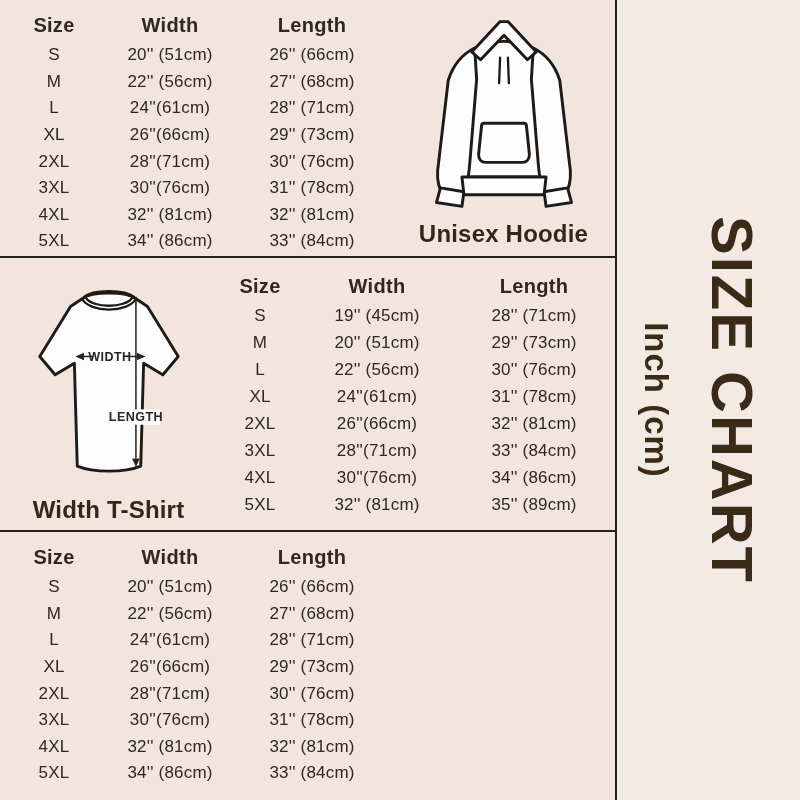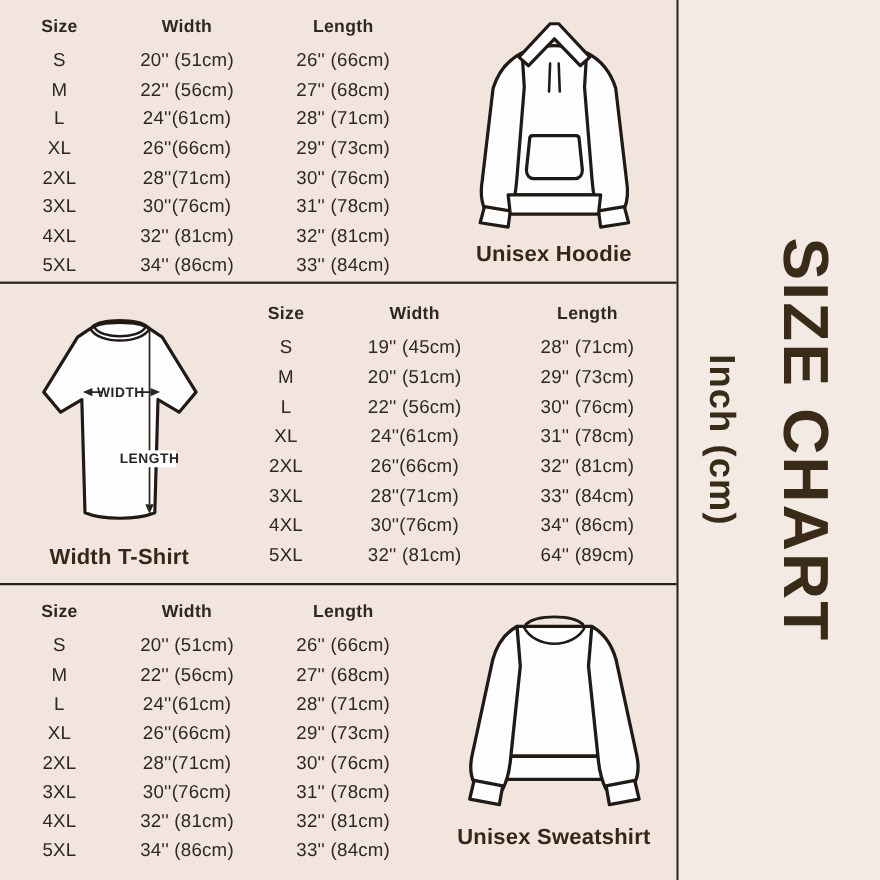--- a/index.html
+++ b/index.html
@@ -24,27 +24,27 @@
   .section-top{height:258px;border-bottom:2px solid var(--line);}
   .section-mid{height:274px;border-bottom:2px solid var(--line);}
   .section-bottom{flex:1;}
 
   
   .size-table{padding-top:8px;}
   .table-a{width:392px;--cols:108px 124px 160px;}
   .table-b{width:400px;margin-left:0;--cols:86px 148px 166px;}
   .thead,.trow{display:grid;grid-template-columns:var(--cols);align-items:center;text-align:center;}
   .thead{height:34px;}
-  .thead .hcell{font-weight:bold;font-size:16px;color:var(--ink);letter-spacing:.3px;}
+  .thead .hcell{font-weight:bold;font-size:20px;color:var(--ink);letter-spacing:.3px;}
   .trow{height:26.6px;}
   .cell{font-size:17px;color:var(--ink);letter-spacing:.2px;white-space:nowrap;}
 
   
   .figure-block{flex:1;display:flex;flex-direction:column;align-items:center;}
-  .figure-label{font-weight:bold;font-size:20px;color:var(--label);letter-spacing:.2px;white-space:nowrap;}
+  .figure-label{font-weight:bold;font-size:24px;color:var(--label);letter-spacing:.2px;white-space:nowrap;}
   .fig-hoodie svg{margin-top:8px;}
   .fig-hoodie .figure-label{margin-top:0px;}
   .fig-tshirt{width:217px;flex:none;}
   .fig-tshirt svg{margin-top:10px;}
   .fig-tshirt .figure-label{margin-top:2px;}
   .fig-sweat svg{margin-top:6px;}
   .fig-sweat .figure-label{margin-top:0px;}
   .mid-table-wrap{padding-top:12px;}
   .table-b .thead{height:32px;}
   .table-b .trow{height:27px;}
@@ -208,21 +208,21 @@
           <span class="cell">33'' (84cm)</span>
         </div>
         <div class="trow">
           <span class="cell">4XL</span>
           <span class="cell">30''(76cm)</span>
           <span class="cell">34'' (86cm)</span>
         </div>
         <div class="trow">
           <span class="cell">5XL</span>
           <span class="cell">32'' (81cm)</span>
-          <span class="cell">64'' (89cm)</span>
+          <span class="cell">35'' (89cm)</span>
         </div>
       </div>
     </div>
 
     <div class="section section-bottom">
       <div class="size-table table-a">
         <div class="thead">
           <span class="hcell">Size</span>
           <span class="hcell">Width</span>
           <span class="hcell">Length</span>
@@ -262,38 +262,20 @@
           <span class="cell">32'' (81cm)</span>
           <span class="cell">32'' (81cm)</span>
         </div>
         <div class="trow">
           <span class="cell">5XL</span>
           <span class="cell">34'' (86cm)</span>
           <span class="cell">33'' (84cm)</span>
         </div>
       </div>
 
-      <div class="figure-block fig-sweat">
-        <svg width="180" height="212" viewBox="0 0 180 205">
-
-          <path class="garment" d="M56 28 L124 28 C128 30 130 34 131 40 L133 146 L47 146 L49 40 C50 34 52 30 56 28 Z"></path>
-
-          <path class="thin" d="M64 26 C74 17 106 17 116 26"></path>
-          <path class="thin" d="M62 28 C72 49 108 49 118 28"></path>
-
-          <path class="garment" d="M46 146 L134 146 L133 167 L47 167 Z"></path>
-
-          <path class="garment" d="M56 28 C45 34 38 44 34 58 L15 146 C13 156 14 164 17 170 L43 176 C47 168 49 160 50 150 L59 64 Z"></path>
-          <path class="garment" d="M124 28 C135 34 142 44 146 58 L165 146 C167 156 166 164 163 170 L137 176 C133 168 131 160 130 150 L121 64 Z"></path>
-
-          <path class="garment" d="M17 168 L43 173 L40 190 L13 185 Z"></path>
-          <path class="garment" d="M163 168 L137 173 L140 190 L167 185 Z"></path>
-        </svg>
-        <span class="figure-label">Unisex Sweatshirt</span>
-      </div>
     </div>
   </div>
 
   <div class="sidebar">
     <div class="vsub">Inch (cm)</div>
     <div class="vtitle">SIZE CHART</div>
   </div>
 </div>
 
 </body></html>

